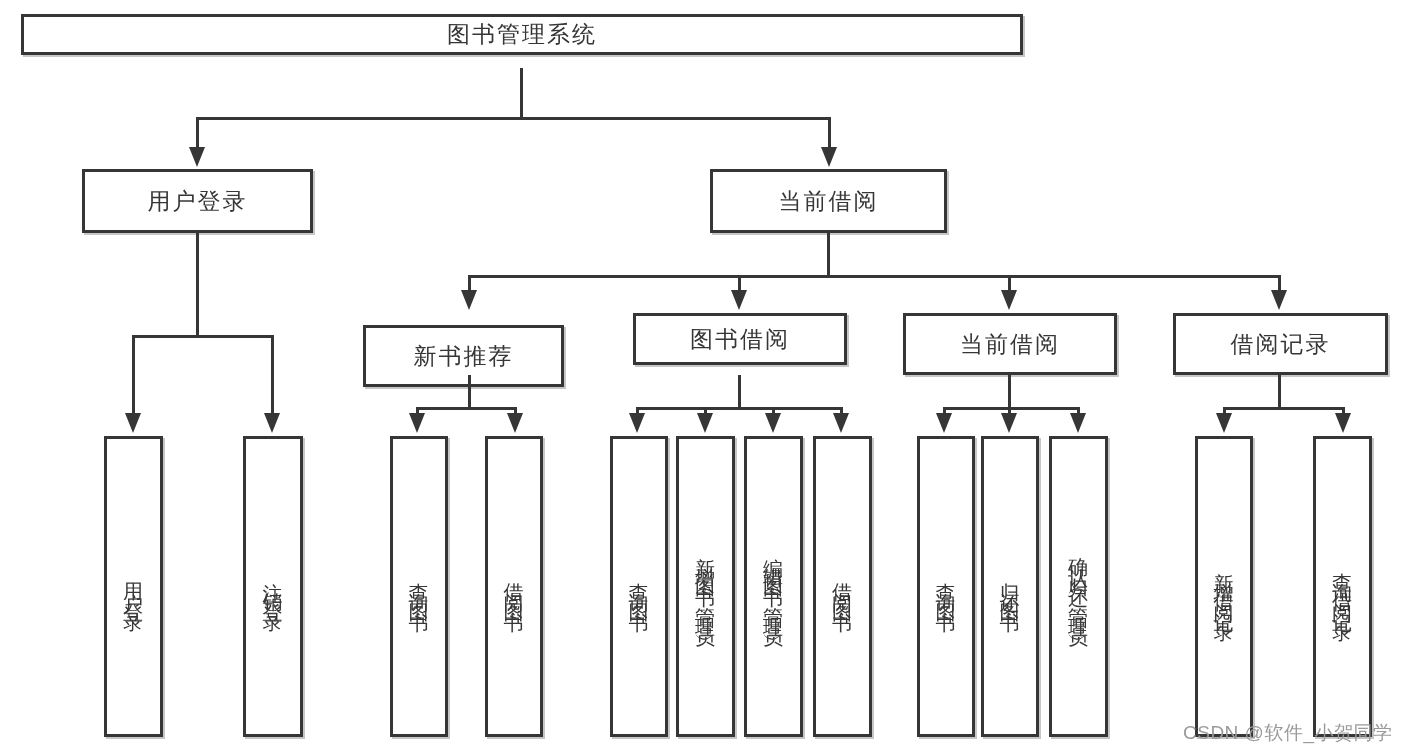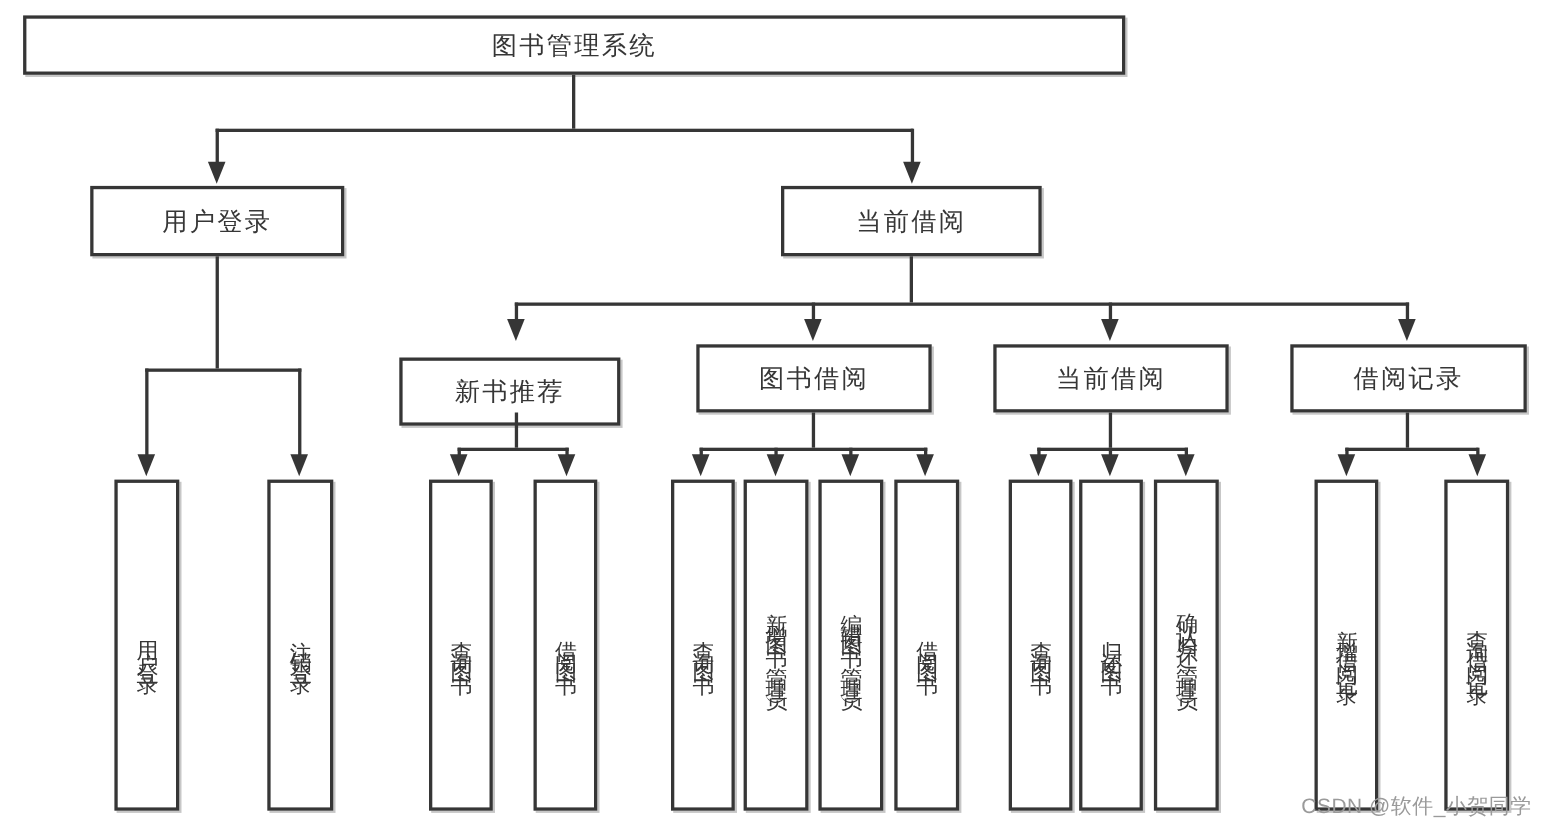--- a/index.html
+++ b/index.html
@@ -31,21 +31,21 @@
   .watermark {
     position:absolute; left:1183px; top:720px; z-index:6;
     font-size:19px; color:#9a9a9a; letter-spacing:0.5px; white-space:nowrap;
   }
 </style>
 </head>
 <body>
 
 <div class="canvas">
 
-  <div class="node" style="left:21px;top:14px;width:1002px;height:54px">
+  <div class="node" style="left:21px;top:14px;width:1002px;height:41px">
     <span class="h">图书管理系统</span>
   </div>
 
   <div class="vl" style="left:520px;top:68px;height:49px"></div>
   <div class="hl" style="left:196px;top:117px;width:634px"></div>
   <div class="vl" style="left:196px;top:117px;height:32px"></div>
   <div class="arrow" style="left:189px;top:147px"></div>
   <div class="vl" style="left:828px;top:117px;height:32px"></div>
   <div class="arrow" style="left:821px;top:147px"></div>
 
@@ -70,21 +70,21 @@
   <div class="vl" style="left:738px;top:275px;height:17px"></div>
   <div class="arrow" style="left:731px;top:290px"></div>
   <div class="vl" style="left:1008px;top:275px;height:17px"></div>
   <div class="arrow" style="left:1001px;top:290px"></div>
   <div class="vl" style="left:1278px;top:275px;height:17px"></div>
   <div class="arrow" style="left:1271px;top:290px"></div>
 
   <div class="node" style="left:363px;top:325px;width:201px;height:62px">
     <span class="h">新书推荐</span>
   </div>
-  <div class="node" style="left:633px;top:313px;width:214px;height:62px">
+  <div class="node" style="left:633px;top:313px;width:214px;height:52px">
     <span class="h">图书借阅</span>
   </div>
   <div class="node" style="left:1173px;top:313px;width:215px;height:62px">
     <span class="h">借阅记录</span>
   </div>
   <div class="node" style="left:903px;top:313px;width:214px;height:62px">
     <span class="h">当前借阅</span>
   </div>
 
   <div class="vl" style="left:468px;top:375px;height:32px"></div>

